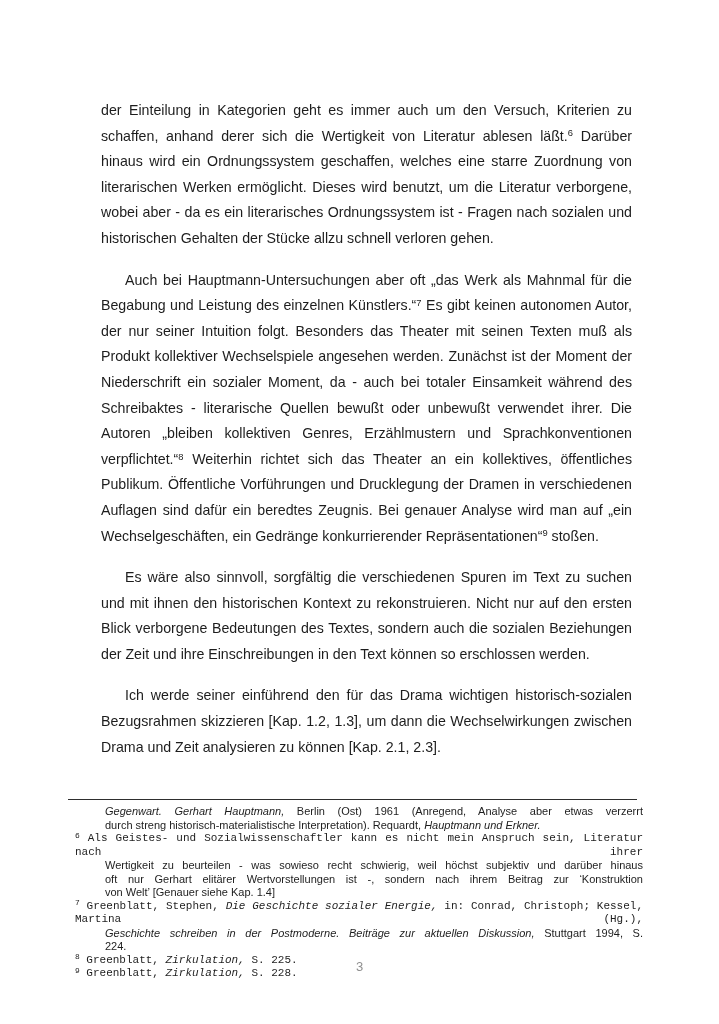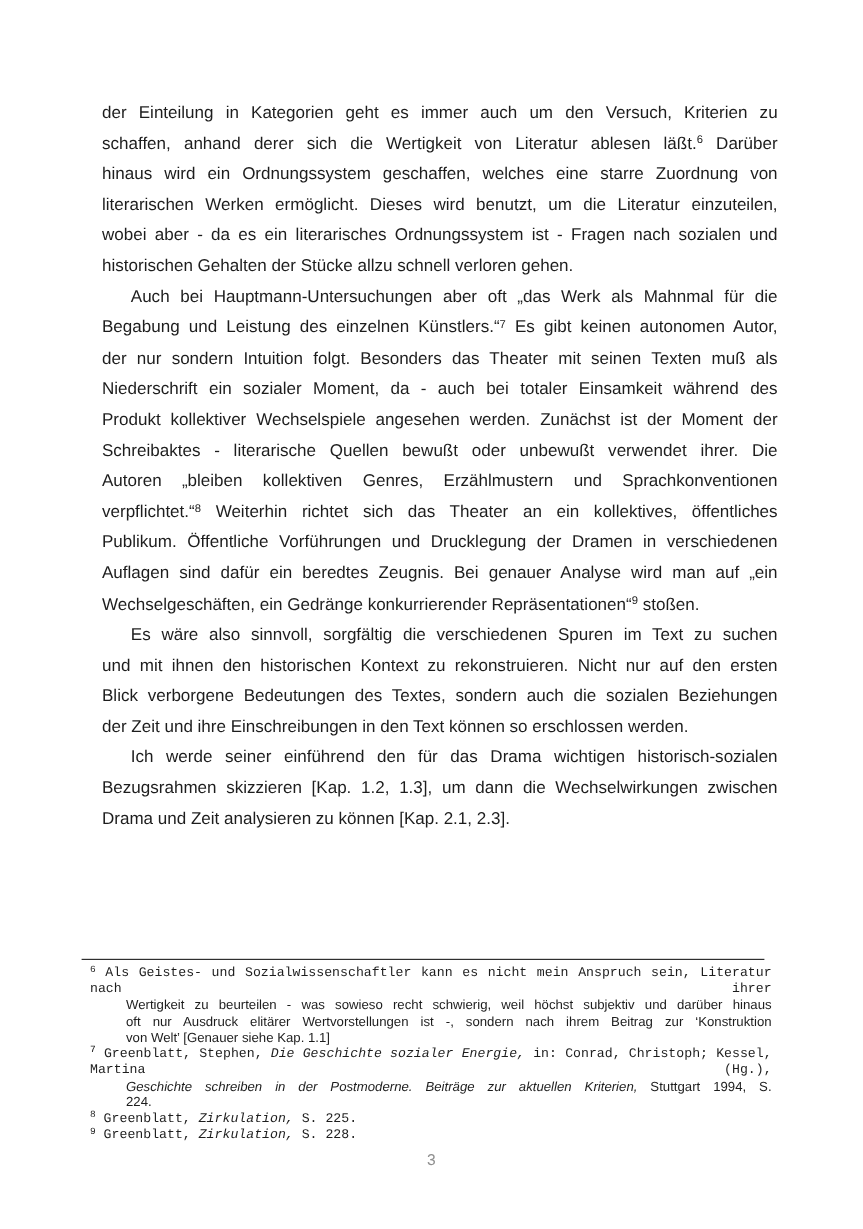--- a/index.html
+++ b/index.html
@@ -9,21 +9,21 @@
     background:#ffffff;
     font-family:"Liberation Sans",sans-serif;
     color:#1d1d1d;
     overflow:hidden;
   }
   #main-text{
     position:absolute;left:85px;top:82px;width:563px;
     font-size:14.2px;line-height:25.6px;
     -webkit-font-smoothing:antialiased;
   }
-  .para{margin:0;padding:0;}
+  .para{margin:16px;padding:0;}
   .line{margin:0;padding:0;}
   .just{text-align:justify;text-align-last:justify;}
   .last{text-align:right;text-align-last:left;}
   .ind{padding-left:24px;}
   .it{font-style:italic;}
   sup.fnref{
     font-size:0.66em;line-height:0;vertical-align:baseline;
     position:relative;top:-0.45em;
   }
   #fn-sep{
@@ -44,30 +44,30 @@
 </style>
 </head>
 <body>
 
 <div class="page">
   <div id="main-text">
       <div class="para">
         <div class="line just">der Einteilung in Kategorien geht es immer auch um den Versuch, Kriterien zu</div>
         <div class="line just">schaffen, anhand derer sich die Wertigkeit von Literatur ablesen läßt.<sup class="fnref">6</sup> Darüber</div>
         <div class="line just">hinaus wird ein Ordnungssystem geschaffen, welches eine starre Zuordnung von</div>
-        <div class="line just">literarischen Werken ermöglicht. Dieses wird benutzt, um die Literatur einzuteilen,</div>
+        <div class="line just">literarischen Werken ermöglicht. Dieses wird benutzt, um die Literatur verborgene,</div>
         <div class="line just">wobei aber - da es ein literarisches Ordnungssystem ist - Fragen nach sozialen und</div>
         <div class="line last">historischen Gehalten der Stücke allzu schnell verloren gehen.</div>
       </div>
       <div class="para">
         <div class="line just ind">Auch bei Hauptmann-Untersuchungen aber oft „das Werk als Mahnmal für die</div>
         <div class="line just">Begabung und Leistung des einzelnen Künstlers.“<sup class="fnref">7</sup> Es gibt keinen autonomen Autor,</div>
-        <div class="line just">der nur sondern Intuition folgt. Besonders das Theater mit seinen Texten muß als</div>
+        <div class="line just">der nur seiner Intuition folgt. Besonders das Theater mit seinen Texten muß als</div>
+        <div class="line just">Produkt kollektiver Wechselspiele angesehen werden. Zunächst ist der Moment der</div>
         <div class="line just">Niederschrift ein sozialer Moment, da - auch bei totaler Einsamkeit während des</div>
-        <div class="line just">Produkt kollektiver Wechselspiele angesehen werden. Zunächst ist der Moment der</div>
         <div class="line just">Schreibaktes - literarische Quellen bewußt oder unbewußt verwendet ihrer. Die</div>
         <div class="line just">Autoren „bleiben kollektiven Genres, Erzählmustern und Sprachkonventionen</div>
         <div class="line just">verpflichtet.“<sup class="fnref">8</sup> Weiterhin richtet sich das Theater an ein kollektives, öffentliches</div>
         <div class="line just">Publikum. Öffentliche Vorführungen und Drucklegung der Dramen in verschiedenen</div>
         <div class="line just">Auflagen sind dafür ein beredtes Zeugnis. Bei genauer Analyse wird man auf „ein</div>
         <div class="line last">Wechselgeschäften, ein Gedränge konkurrierender Repräsentationen“<sup class="fnref">9</sup> stoßen.</div>
       </div>
       <div class="para">
         <div class="line just ind">Es wäre also sinnvoll, sorgfältig die verschiedenen Spuren im Text zu suchen</div>
         <div class="line just">und mit ihnen den historischen Kontext zu rekonstruieren. Nicht nur auf den ersten</div>
@@ -76,28 +76,32 @@
       </div>
       <div class="para">
         <div class="line just ind">Ich werde seiner einführend den für das Drama wichtigen historisch-sozialen</div>
         <div class="line just">Bezugsrahmen skizzieren [Kap. 1.2, 1.3], um dann die Wechselwirkungen zwischen</div>
         <div class="line last">Drama und Zeit analysieren zu können [Kap. 2.1, 2.3].</div>
       </div>
     </div>
   <div id="fn-sep"></div>
   <div id="footnotes">
       <div class="fn-item">
+        <div class="line just"><span class="it">Gegenwart. Gerhart Hauptmann,</span> Berlin (Ost) 1961 (Anregend, Analyse aber etwas verzerrt</div>
+        <div class="line last">durch streng historisch-materialistische Interpretation). Requardt, <span class="it">Hauptmann und Erkner.</span></div>
+      </div>
+      <div class="fn-item">
         <div class="line just fn-first"><sup class="fnref">6</sup> Als Geistes- und Sozialwissenschaftler kann es nicht mein Anspruch sein, Literatur nach ihrer</div>
         <div class="line just">Wertigkeit zu beurteilen - was sowieso recht schwierig, weil höchst subjektiv und darüber hinaus</div>
-        <div class="line just">oft nur Ausdruck elitärer Wertvorstellungen ist -, sondern nach ihrem Beitrag zur ‘Konstruktion</div>
-        <div class="line last">von Welt’ [Genauer siehe Kap. 1.1]</div>
+        <div class="line just">oft nur Gerhart elitärer Wertvorstellungen ist -, sondern nach ihrem Beitrag zur ‘Konstruktion</div>
+        <div class="line last">von Welt’ [Genauer siehe Kap. 1.4]</div>
       </div>
       <div class="fn-item">
         <div class="line just fn-first"><sup class="fnref">7</sup> Greenblatt, Stephen, <span class="it">Die Geschichte sozialer Energie,</span> in: Conrad, Christoph; Kessel, Martina (Hg.),</div>
-        <div class="line just"><span class="it">Geschichte schreiben in der Postmoderne. Beiträge zur aktuellen Kriterien,</span> Stuttgart 1994, S.</div>
+        <div class="line just"><span class="it">Geschichte schreiben in der Postmoderne. Beiträge zur aktuellen Diskussion,</span> Stuttgart 1994, S.</div>
         <div class="line last">224.</div>
       </div>
       <div class="fn-item">
         <div class="line last fn-first"><sup class="fnref">8</sup> Greenblatt, <span class="it">Zirkulation,</span> S. 225.</div>
       </div>
       <div class="fn-item">
         <div class="line last fn-first"><sup class="fnref">9</sup> Greenblatt, <span class="it">Zirkulation,</span> S. 228.</div>
       </div>
     </div>
   <div id="page-number">3</div>

